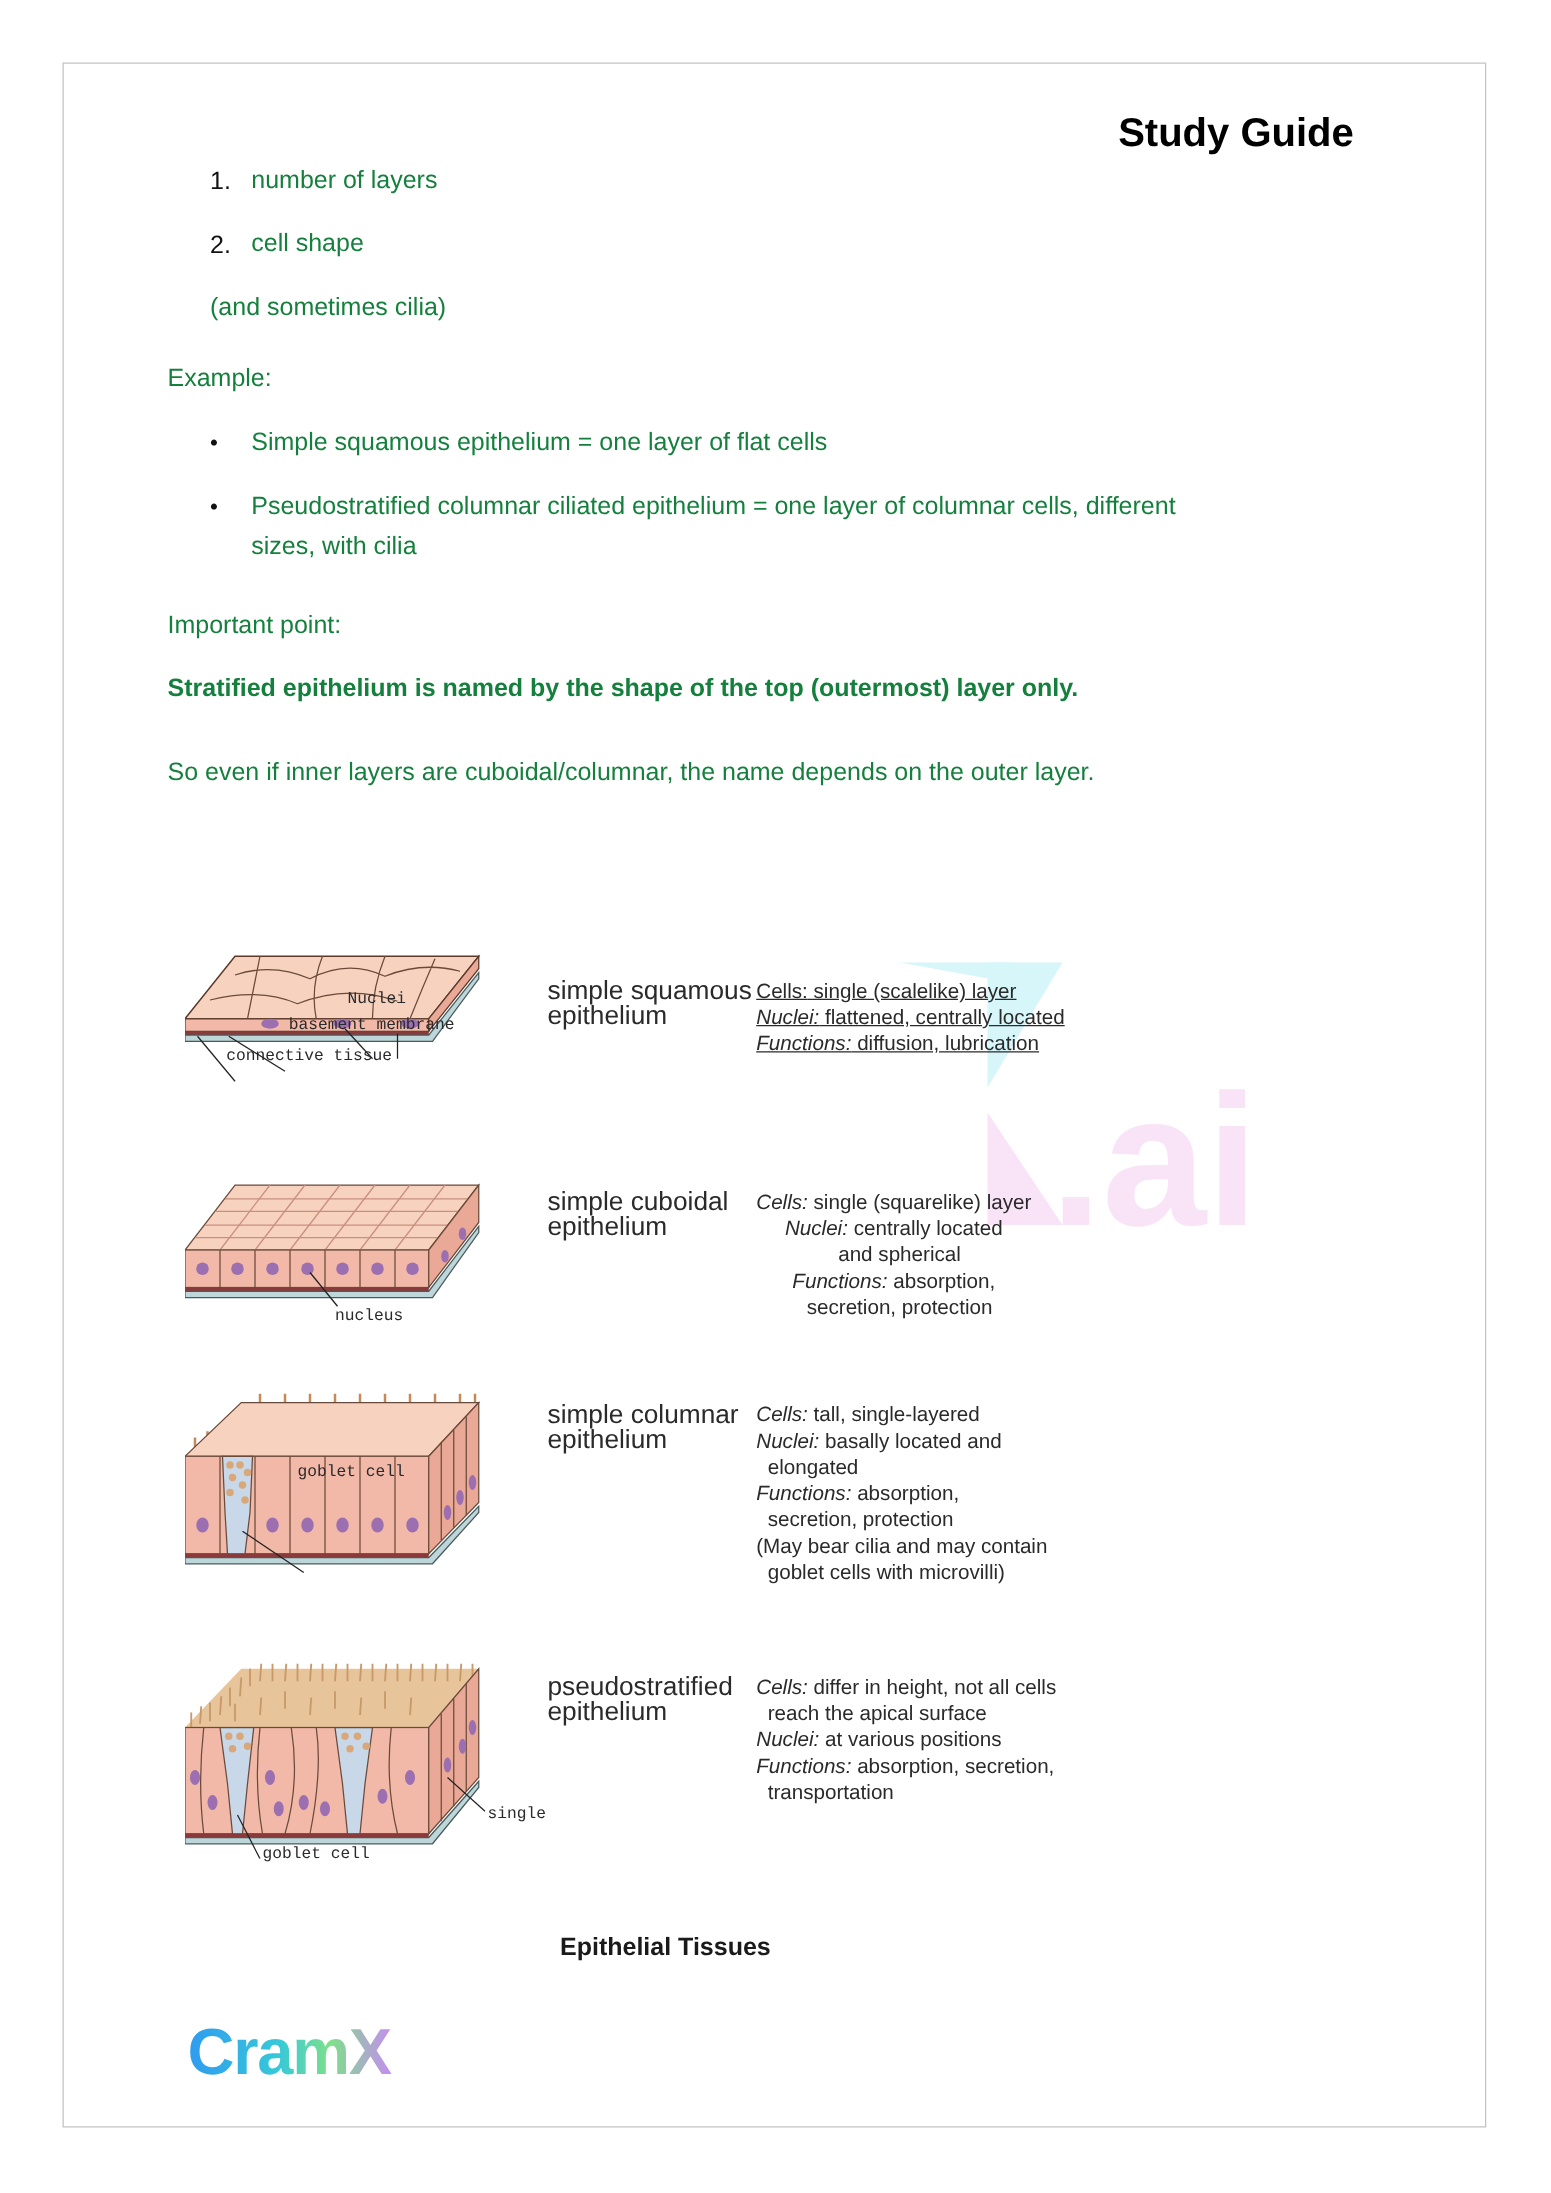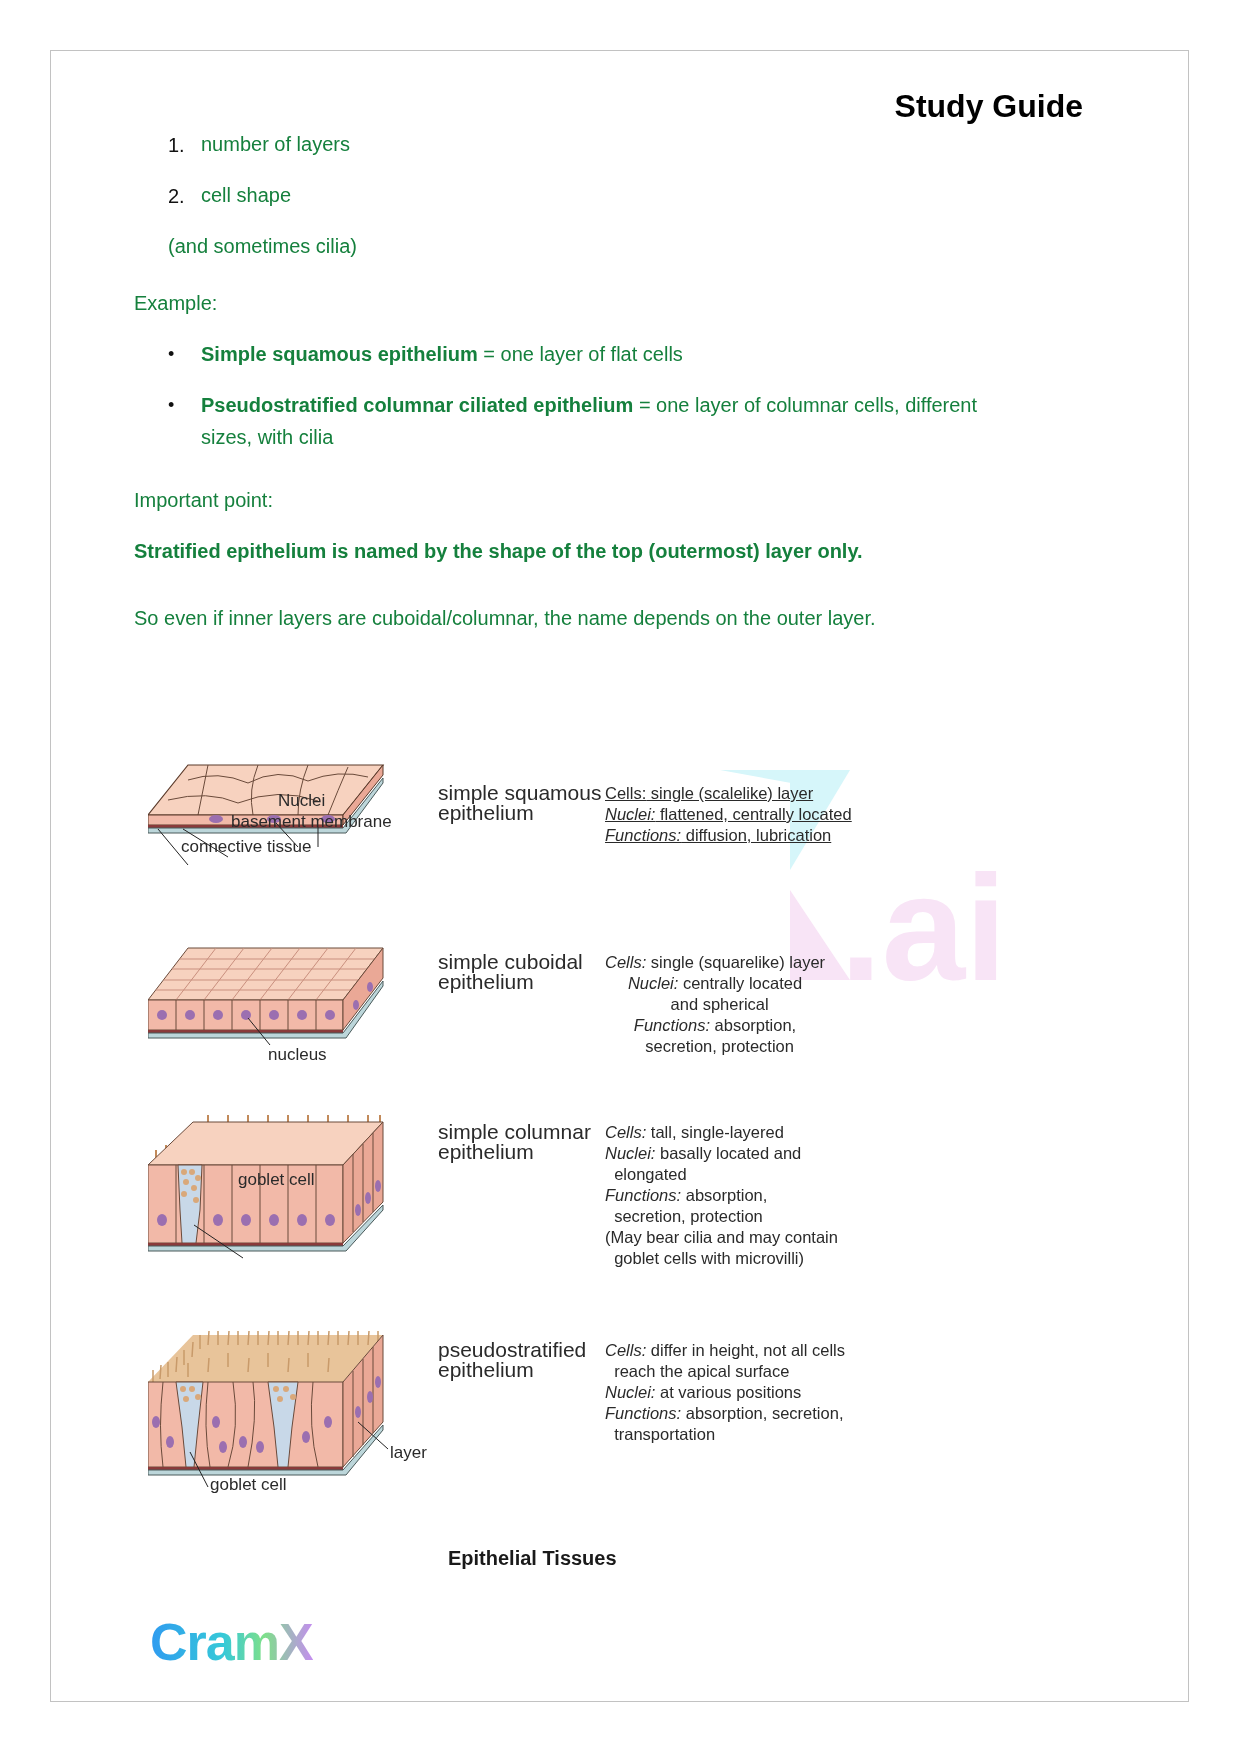--- a/index.html
+++ b/index.html
@@ -4,28 +4,28 @@
 <style>
   html, body { margin: 0; padding: 0; background: #ffffff; }
   body { width: 1241px; height: 1754px; position: relative; overflow: hidden;
          font-family: "Liberation Sans", sans-serif; color: #111; }
   .page-frame { position: absolute; left: 50px; top: 50px; width: 1139px; height: 1652px;
                 border: 1px solid #c2c2c2; box-sizing: border-box; }
   .title { position: absolute; right: 158px; top: 88px; font-size: 32px; font-weight: bold; color: #000; margin: 0; }
   .txt { position: absolute; font-size: 20px; line-height: 36px; color: #15803d; }
   .num { position: absolute; font-size: 20px; color: #111; }
   .bullet { position: absolute; font-size: 18px; color: #111; }
-  b { font-weight: bold; }
+  b { font-weight: normal; }
 
   .figure { position: absolute; left: 148px; top: 755px; width: 732px; height: 830px; }
   .illus { position: absolute; left: 0; }
   .name { position: absolute; left: 290px; font-family: "Liberation Sans", sans-serif; font-size: 21px; line-height: 20px; color: #2a2a2a; }
   .desc { position: absolute; left: 457px; font-family: "Liberation Sans", sans-serif; font-size: 16.5px; line-height: 21px; color: #2a2a2a; white-space: pre; }
   .desc i { font-style: italic; }
-  .lbl { position: absolute; font-size: 17px; color: #2a2a2a; font-family: Liberation Sans, sans-serif; }
+  .lbl { position: absolute; font-size: 13px; color: #2a2a2a; font-family: Liberation Mono, monospace; }
   .caption { position: absolute; left: 300px; top: 790px; font-size: 20px; font-weight: bold; color: #1a1a1a; }
 
   .watermark { position: absolute; left: 720px; top: 760px; width: 370px; height: 230px; pointer-events: none; }
   .logo { position: absolute; left: 150px; top: 1612px; font-size: 52px; font-weight: bold; letter-spacing: -1px;
           background: linear-gradient(90deg, #2f9bf0 0%, #36c9d8 45%, #7ee08a 70%, #c58df0 100%);
           -webkit-background-clip: text; background-clip: text; color: transparent; }
 </style>
 </head>
 <body>
 
@@ -240,21 +240,21 @@
         <ellipse cx="180" cy="95" rx="4" ry="6"></ellipse>
         <ellipse cx="210" cy="85" rx="3" ry="6"></ellipse>
         <ellipse cx="222" cy="70" rx="3" ry="6"></ellipse>
         <ellipse cx="230" cy="55" rx="3" ry="6"></ellipse>
       </g>
     <rect x="0" y="140" width="195" height="3" fill="#8a3a3a"></rect>
     <polygon points="0,143 195,143 235,98 235,103 198,148 0,148" fill="#bcd6da" stroke="#4a5a5a" stroke-width="1"></polygon>
     <line x1="210" y1="95" x2="240" y2="122" stroke="#222"></line>
     <line x1="42" y1="125" x2="60" y2="160" stroke="#222"></line>
   </svg>
-  <span class="lbl" style="left:242px; top:688px;">layer</span>
+  <span class="lbl" style="left:242px; top:688px;">single</span>
   <span class="lbl" style="left:62px; top:720px;">goblet cell</span>
 
   <div class="name" style="top:585px;">
     <div>pseudostratified</div>
       <div>epithelium</div>
   </div>
   <div class="desc" style="top:585px;"><div><i>Cells:</i><span> differ in height, not all cells</span></div><div>  reach the apical surface</div><div><i>Nuclei:</i><span> at various positions</span></div><div><i>Functions:</i><span> absorption, secretion,</span></div><div>  transportation</div></div>
 
   <div class="caption" style="top:792px;">Epithelial Tissues</div>
 </div>

